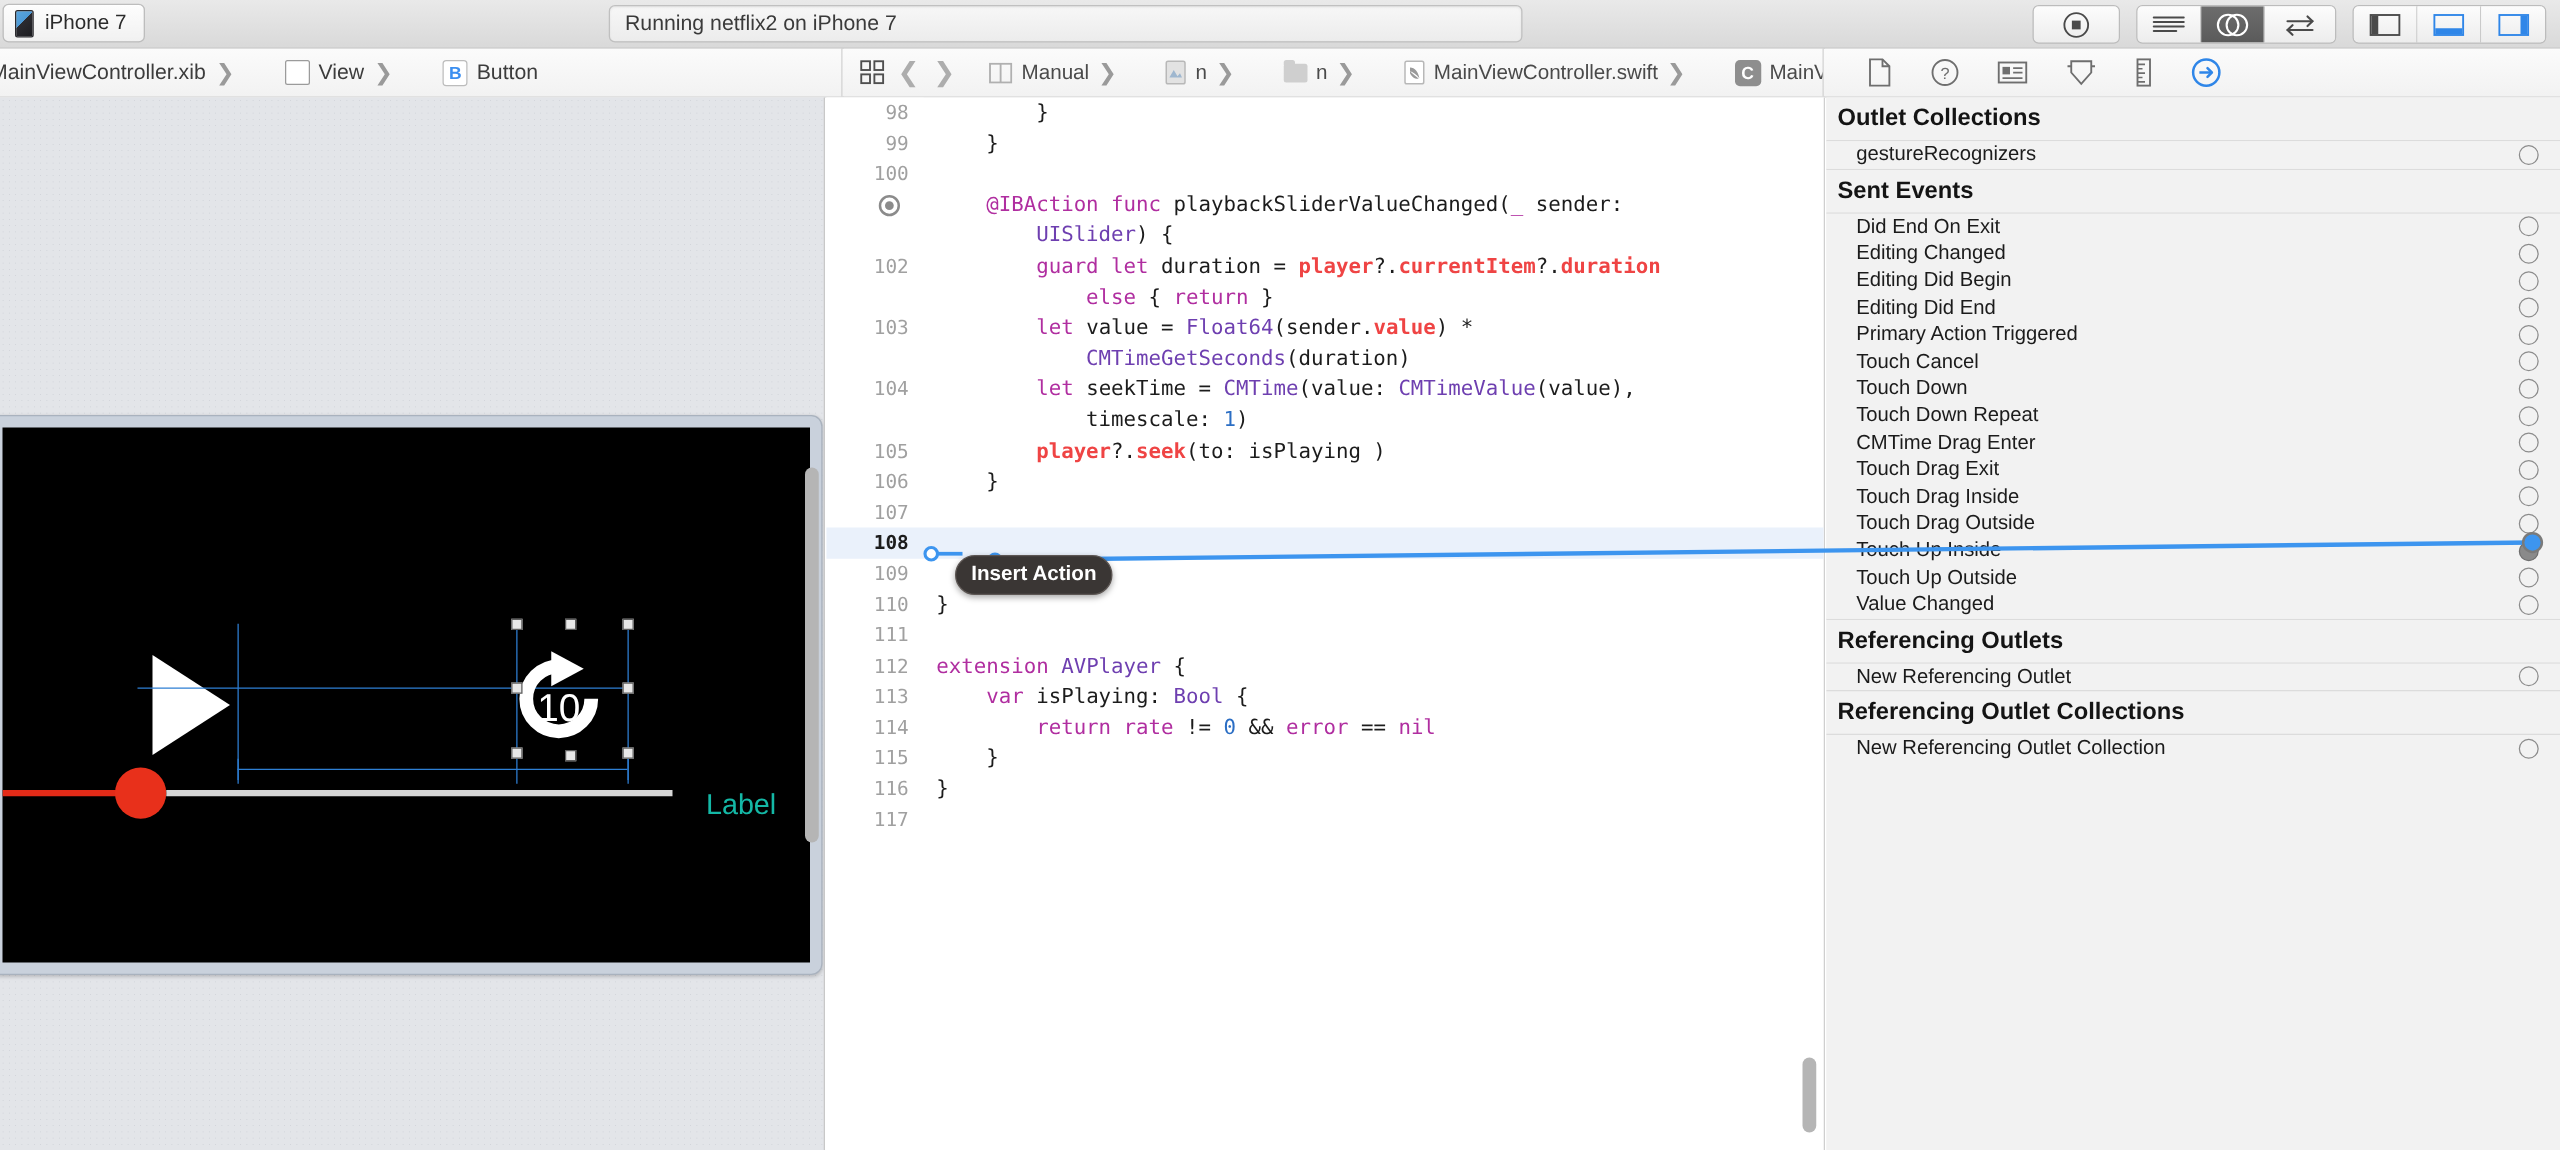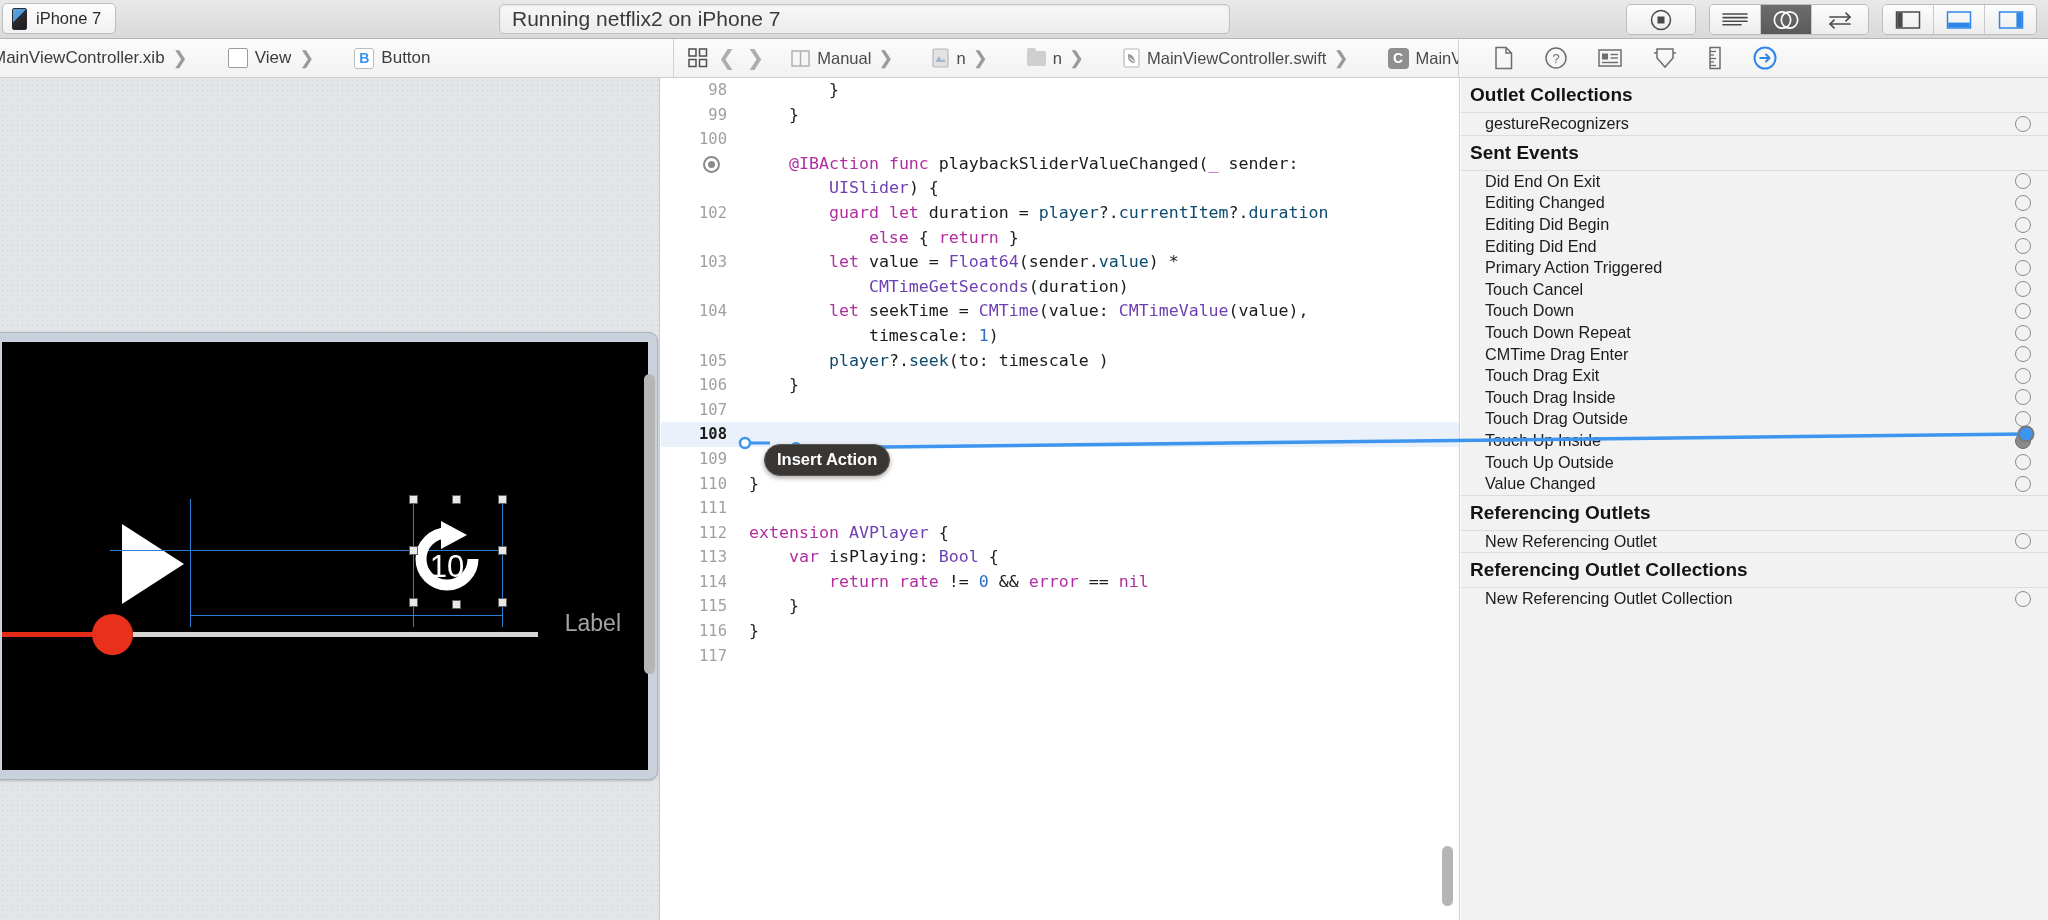--- a/index.html
+++ b/index.html
@@ -26,25 +26,25 @@
     border: 1px solid #bdbdbd; border-radius: 5px;
     box-shadow: 0 1px 0 rgba(255,255,255,.7) inset;
     font-size: 16.5px; color: #2b2b2b;
   }
   .iphone-glyph {
     width: 15px; height: 22px; border-radius: 2px;
     background: linear-gradient(135deg,#5aa7e0 0%,#4e9ad6 40%,#2b2b30 42%,#1c1c20 100%);
     border: 1px solid #2a2a2e; position: relative; flex: 0 0 auto;
   }
   .status-field {
-    position: absolute; left: 499px; top: 4px; width: 731px; height: 30px;
+    position: absolute; left: 487px; top: 4px; width: 731px; height: 30px;
     background: linear-gradient(to bottom,#f7f7f7,#ececec);
     border: 1px solid #c0c0c0; border-radius: 5px;
     display: flex; align-items: center; padding: 0 12px;
-    font-size: 21px; color: #3a3a3a;
+    font-size: 17px; color: #3a3a3a;
     box-shadow: 0 1px 2px rgba(0,0,0,.07) inset;
   }
   .tb-right { position: absolute; right: 11px; top: 4px; display: flex; gap: 13px; height: 31px; }
   .seg-group {
     display: flex; height: 31px; border: 1px solid #bcbcbc; border-radius: 5px;
     overflow: hidden; background: linear-gradient(to bottom,#fcfcfc,#ededed);
   }
   .seg {
     width: 51px; display: flex; align-items: center; justify-content: center;
     border-right: 1px solid #cacaca; background: linear-gradient(to bottom,#fcfcfc,#ededed);
@@ -137,21 +137,21 @@
     border-bottom: 40px solid transparent;
   }
   .fwd10 { position: absolute; left: 411px; top: 177px; width: 68px; height: 88px; }
   
   .cline { position: absolute; background: #2e7fd4; }
   .chandle {
     position: absolute; width: 9px; height: 9px; background: #e8e8e8;
     border: 1px solid #5f5f5f;
   }
   .label-text {
-    position: absolute; right: 27px; top: 268px; color: #a3a3a3;
+    position: absolute; right: 27px; top: 288px; color: #14b8a6;
     font-size: 23px; font-family: "Liberation Sans", sans-serif;
   }
   .slider-track-done {
     position: absolute; left: 0; top: 290px; width: 97px; height: 5px; background: #e32b18;
   }
   .slider-track-rest {
     position: absolute; left: 131px; top: 290px; width: 405px; height: 5px; background: #d6d6d6;
   }
   .slider-knob {
     position: absolute; left: 90px; top: 272px; width: 41px; height: 41px;
@@ -188,21 +188,21 @@
   .bp-dot {
     position: absolute; left: 42px; top: 4px; width: 17px; height: 17px;
     border-radius: 50%; border: 2px solid #8b8b8b; background: #fff;
   }
   .bp-dot::after {
     content:''; position:absolute; left:3px; top:3px; width:7px; height:7px;
     border-radius:50%; background:#8b8b8b;
   }
   .k   { color: #b02ea0; }      
   .ty  { color: #6e3fb0; }      
-  .id  { color: #0c4a6e; }      
+  .id  { color: #ef4444; font-weight: bold; }      
   .num { color: #2b6ec4; }      
   .pl  { color: #1c1c1c; }      
   .editor-scroll {
     position: absolute; right: 6px; bottom: 14px; width: 11px; height: 60px;
     background: #b5b5b5; border-radius: 6px;
   }
 
   
   .inspector {
     position: absolute; left: 1461px; top: 78px; right: 0; bottom: 0;
@@ -497,21 +497,21 @@
         <div class="lrow"><span class="lnum">99</span><span class="ltext"><span>    </span><span class="pl">}</span></span></div>
         <div class="lrow"><span class="lnum">100</span><span class="ltext"><span></span></span></div>
         <div class="lrow"><span class="lnum"></span><span class="bp-dot"></span><span class="ltext"><span>    </span><span class="k">@IBAction</span><span class="pl"> </span><span class="k">func</span><span class="pl"> playbackSliderValueChanged(</span><span class="k">_</span><span class="pl"> sender:</span></span></div>
         <div class="lrow"><span class="lnum"></span><span class="ltext"><span>        </span><span class="ty">UISlider</span><span class="pl">) {</span></span></div>
         <div class="lrow"><span class="lnum">102</span><span class="ltext"><span>        </span><span class="k">guard</span><span class="pl"> </span><span class="k">let</span><span class="pl"> duration = </span><span class="id">player</span><span class="pl">?.</span><span class="id">currentItem</span><span class="pl">?.</span><span class="id">duration</span></span></div>
         <div class="lrow"><span class="lnum"></span><span class="ltext"><span>            </span><span class="k">else</span><span class="pl"> { </span><span class="k">return</span><span class="pl"> }</span></span></div>
         <div class="lrow"><span class="lnum">103</span><span class="ltext"><span>        </span><span class="k">let</span><span class="pl"> value = </span><span class="ty">Float64</span><span class="pl">(sender.</span><span class="id">value</span><span class="pl">) *</span></span></div>
         <div class="lrow"><span class="lnum"></span><span class="ltext"><span>            </span><span class="ty">CMTimeGetSeconds</span><span class="pl">(duration)</span></span></div>
         <div class="lrow"><span class="lnum">104</span><span class="ltext"><span>        </span><span class="k">let</span><span class="pl"> seekTime = </span><span class="ty">CMTime</span><span class="pl">(value: </span><span class="ty">CMTimeValue</span><span class="pl">(value),</span></span></div>
         <div class="lrow"><span class="lnum"></span><span class="ltext"><span>            </span><span class="pl">timescale: </span><span class="num">1</span><span class="pl">)</span></span></div>
-        <div class="lrow"><span class="lnum">105</span><span class="ltext"><span>        </span><span class="id">player</span><span class="pl">?.</span><span class="id">seek</span><span class="pl">(to: timescale )</span></span></div>
+        <div class="lrow"><span class="lnum">105</span><span class="ltext"><span>        </span><span class="id">player</span><span class="pl">?.</span><span class="id">seek</span><span class="pl">(to: isPlaying )</span></span></div>
         <div class="lrow"><span class="lnum">106</span><span class="ltext"><span>    </span><span class="pl">}</span></span></div>
         <div class="lrow"><span class="lnum">107</span><span class="ltext"><span></span></span></div>
         <div class="lrow hl"><span class="lnum">108</span><span class="ltext"><span></span></span></div>
         <div class="lrow"><span class="lnum">109</span><span class="ltext"><span></span></span></div>
         <div class="lrow"><span class="lnum">110</span><span class="ltext"><span></span><span class="pl">}</span></span></div>
         <div class="lrow"><span class="lnum">111</span><span class="ltext"><span></span></span></div>
         <div class="lrow"><span class="lnum">112</span><span class="ltext"><span></span><span class="k">extension</span><span class="pl"> </span><span class="ty">AVPlayer</span><span class="pl"> {</span></span></div>
         <div class="lrow"><span class="lnum">113</span><span class="ltext"><span>    </span><span class="k">var</span><span class="pl"> isPlaying: </span><span class="ty">Bool</span><span class="pl"> {</span></span></div>
         <div class="lrow"><span class="lnum">114</span><span class="ltext"><span>        </span><span class="k">return</span><span class="pl"> </span><span class="k">rate</span><span class="pl"> != </span><span class="num">0</span><span class="pl"> &amp;&amp; </span><span class="k">error</span><span class="pl"> == </span><span class="k">nil</span></span></div>
         <div class="lrow"><span class="lnum">115</span><span class="ltext"><span>    </span><span class="pl">}</span></span></div>

